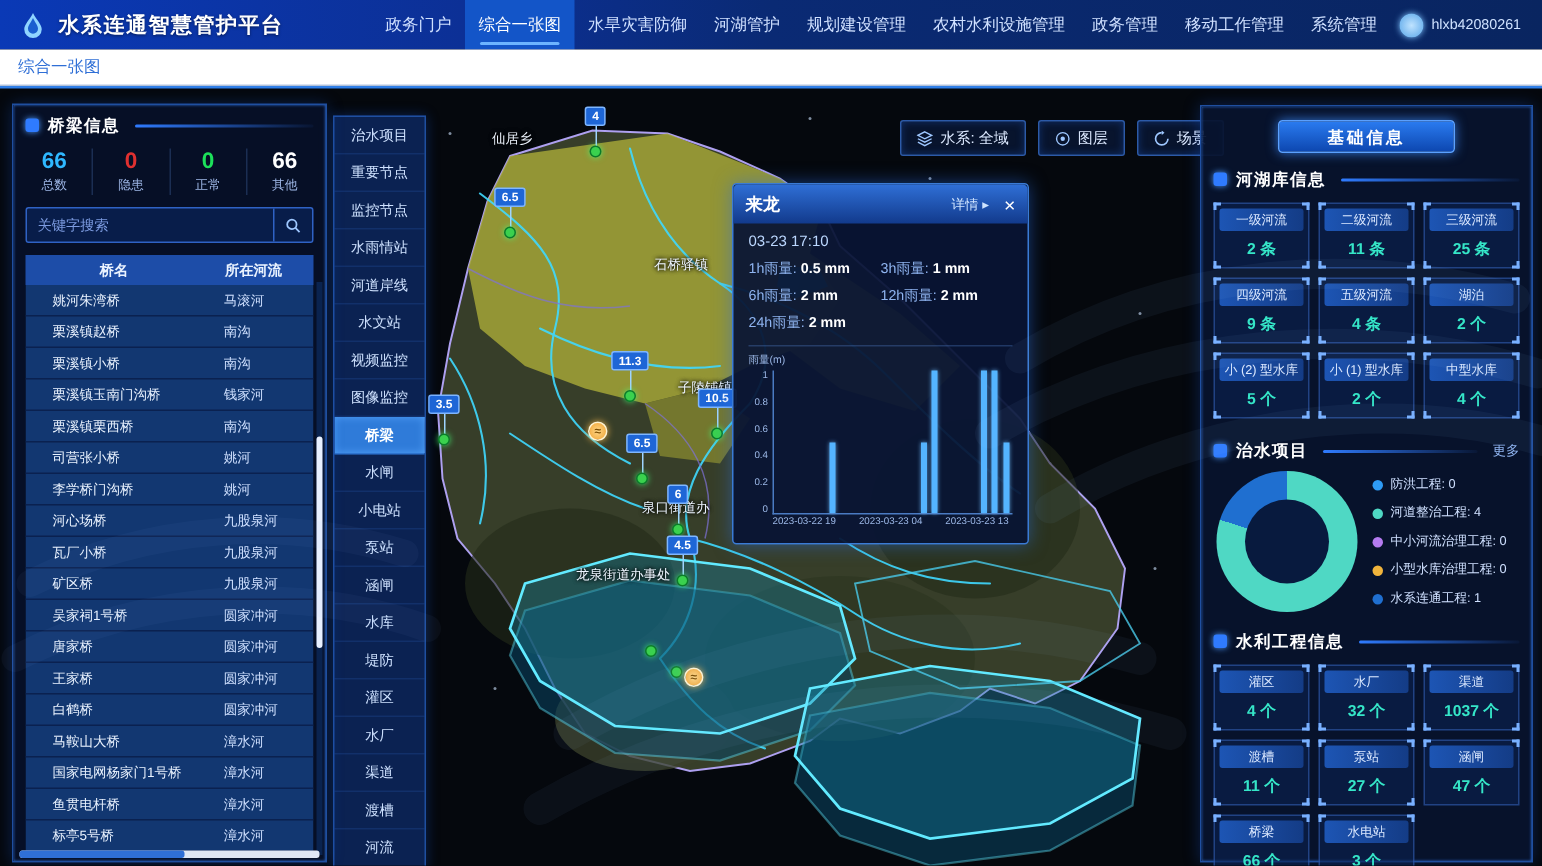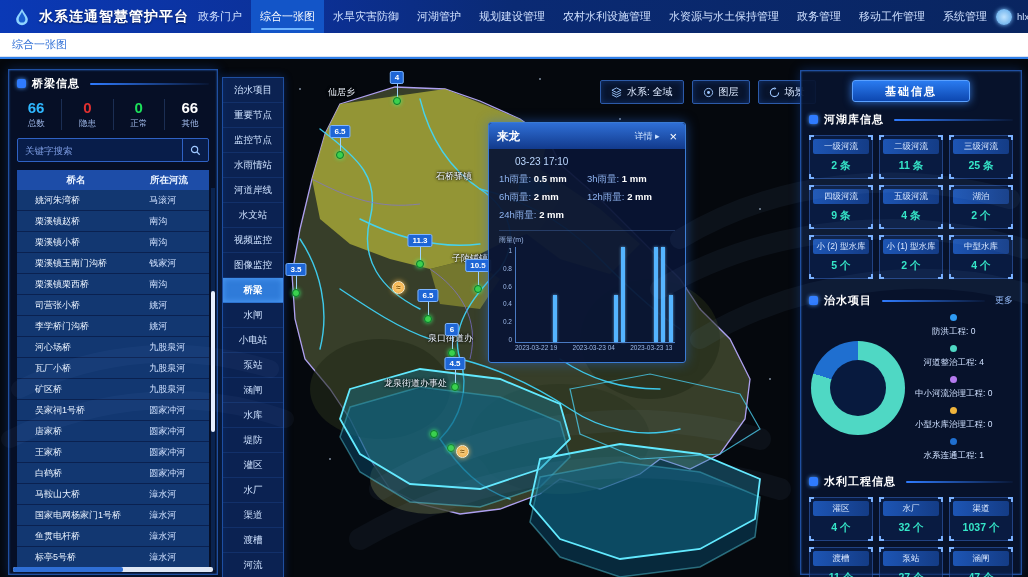--- a/index.html
+++ b/index.html
@@ -115,21 +115,21 @@
   
   .popup { position:absolute; left:488px; top:63px; width:198px; z-index:7;
     background:rgba(8,20,52,.94); border:1px solid #3a7bd5; border-radius:3px;
     box-shadow:0 0 12px rgba(40,110,230,.5); }
   .popup-head { height:26px; display:flex; align-items:center;
     background:linear-gradient(180deg,#2f6fd6,#123a8c); border-radius:3px 3px 0 0; padding:0 8px; }
   .popup-title { color:#fff; font-size:11.5px; font-weight:bold; flex:1; }
   .popup-detail { color:#cfe4ff; font-size:9px; cursor:pointer; margin-right:10px; }
   .popup-close { color:#fff; font-size:13px; cursor:pointer; line-height:1; }
   .popup-body { padding:7px 10px 8px 10px; }
-  .ts { color:#bcd8ff; font-size:10px; margin-bottom:6px;margin-left:16px; }
+  .ts { color:#bcd8ff; font-size:10px; margin-bottom:6px; }
   .readings { display:grid; grid-template-columns:1fr 1fr; row-gap:5px; }
   .reading { font-size:9.5px; white-space:nowrap; }
   .reading .rl { color:#8fb4f0; }
   .reading .rv { color:#fff; font-weight:bold; }
   .rain-chart { margin-top:8px; border-top:1px solid rgba(90,140,220,.3); padding-top:4px; }
   .ylab { color:#9db9e8; font-size:7px; }
   .plot-wrap { display:flex; margin-top:2px; }
   .yticks { width:16px; display:flex; flex-direction:column; justify-content:space-between;
     text-align:right; color:#9db9e8; font-size:6.5px; padding-right:3px; height:96px; }
   .plot { position:relative; flex:1; height:96px; border-left:1px solid #4a7ac2;
@@ -156,21 +156,21 @@
   .card .cl { display:block; height:15px; line-height:15px; text-align:center; color:#dce9ff;
     font-size:8.5px; background:linear-gradient(90deg,#1d55b4,#143c86); border-radius:2px;
     white-space:nowrap; overflow:hidden; }
   .card .cv { display:block; text-align:center; color:#35e6c8; font-size:10.5px; font-weight:bold;
     padding:5px 0 2px 0; white-space:nowrap; }
   .donut-row { display:flex; align-items:center; padding:2px 8px 6px 10px; }
   .donut { position:relative; width:94px; height:94px; border-radius:50%; flex:0 0 auto; }
   .donut .hole { position:absolute; left:50%; top:50%; transform:translate(-50%,-50%);
     width:56px; height:56px; border-radius:50%; background:#081a3e; }
   .legend { margin-left:10px; display:flex; flex-direction:column; gap:7px; }
-  .leg-item { display:flex; align-items:center; gap:5px;flex-direction:column; }
+  .leg-item { display:flex; align-items:center; gap:5px; }
   .leg-dot { width:7px; height:7px; border-radius:50%; flex:0 0 auto; }
   .leg-txt { color:#cfe0ff; font-size:8.5px; white-space:nowrap; }
 
   
   .watermark { position:absolute; inset:0; z-index:9; pointer-events:none; opacity:.55; }
 </style>
 </head>
 <body>
 
 <div class="screen">
@@ -192,21 +192,20 @@
         <a class="nav-item active">综合一张图</a>
 
         <a class="nav-item">水旱灾害防御</a>
 
         <a class="nav-item">河湖管护</a>
 
         <a class="nav-item">规划建设管理</a>
 
         <a class="nav-item">农村水利设施管理</a>
 
-        <a class="nav-item">水资源与水土保持管理</a>
 
         <a class="nav-item">政务管理</a>
 
         <a class="nav-item">移动工作管理</a>
 
         <a class="nav-item">系统管理</a>
       </nav>
     <div class="user">
       <span class="avatar"></span>
       <span class="username">hlxb42080261</span>

